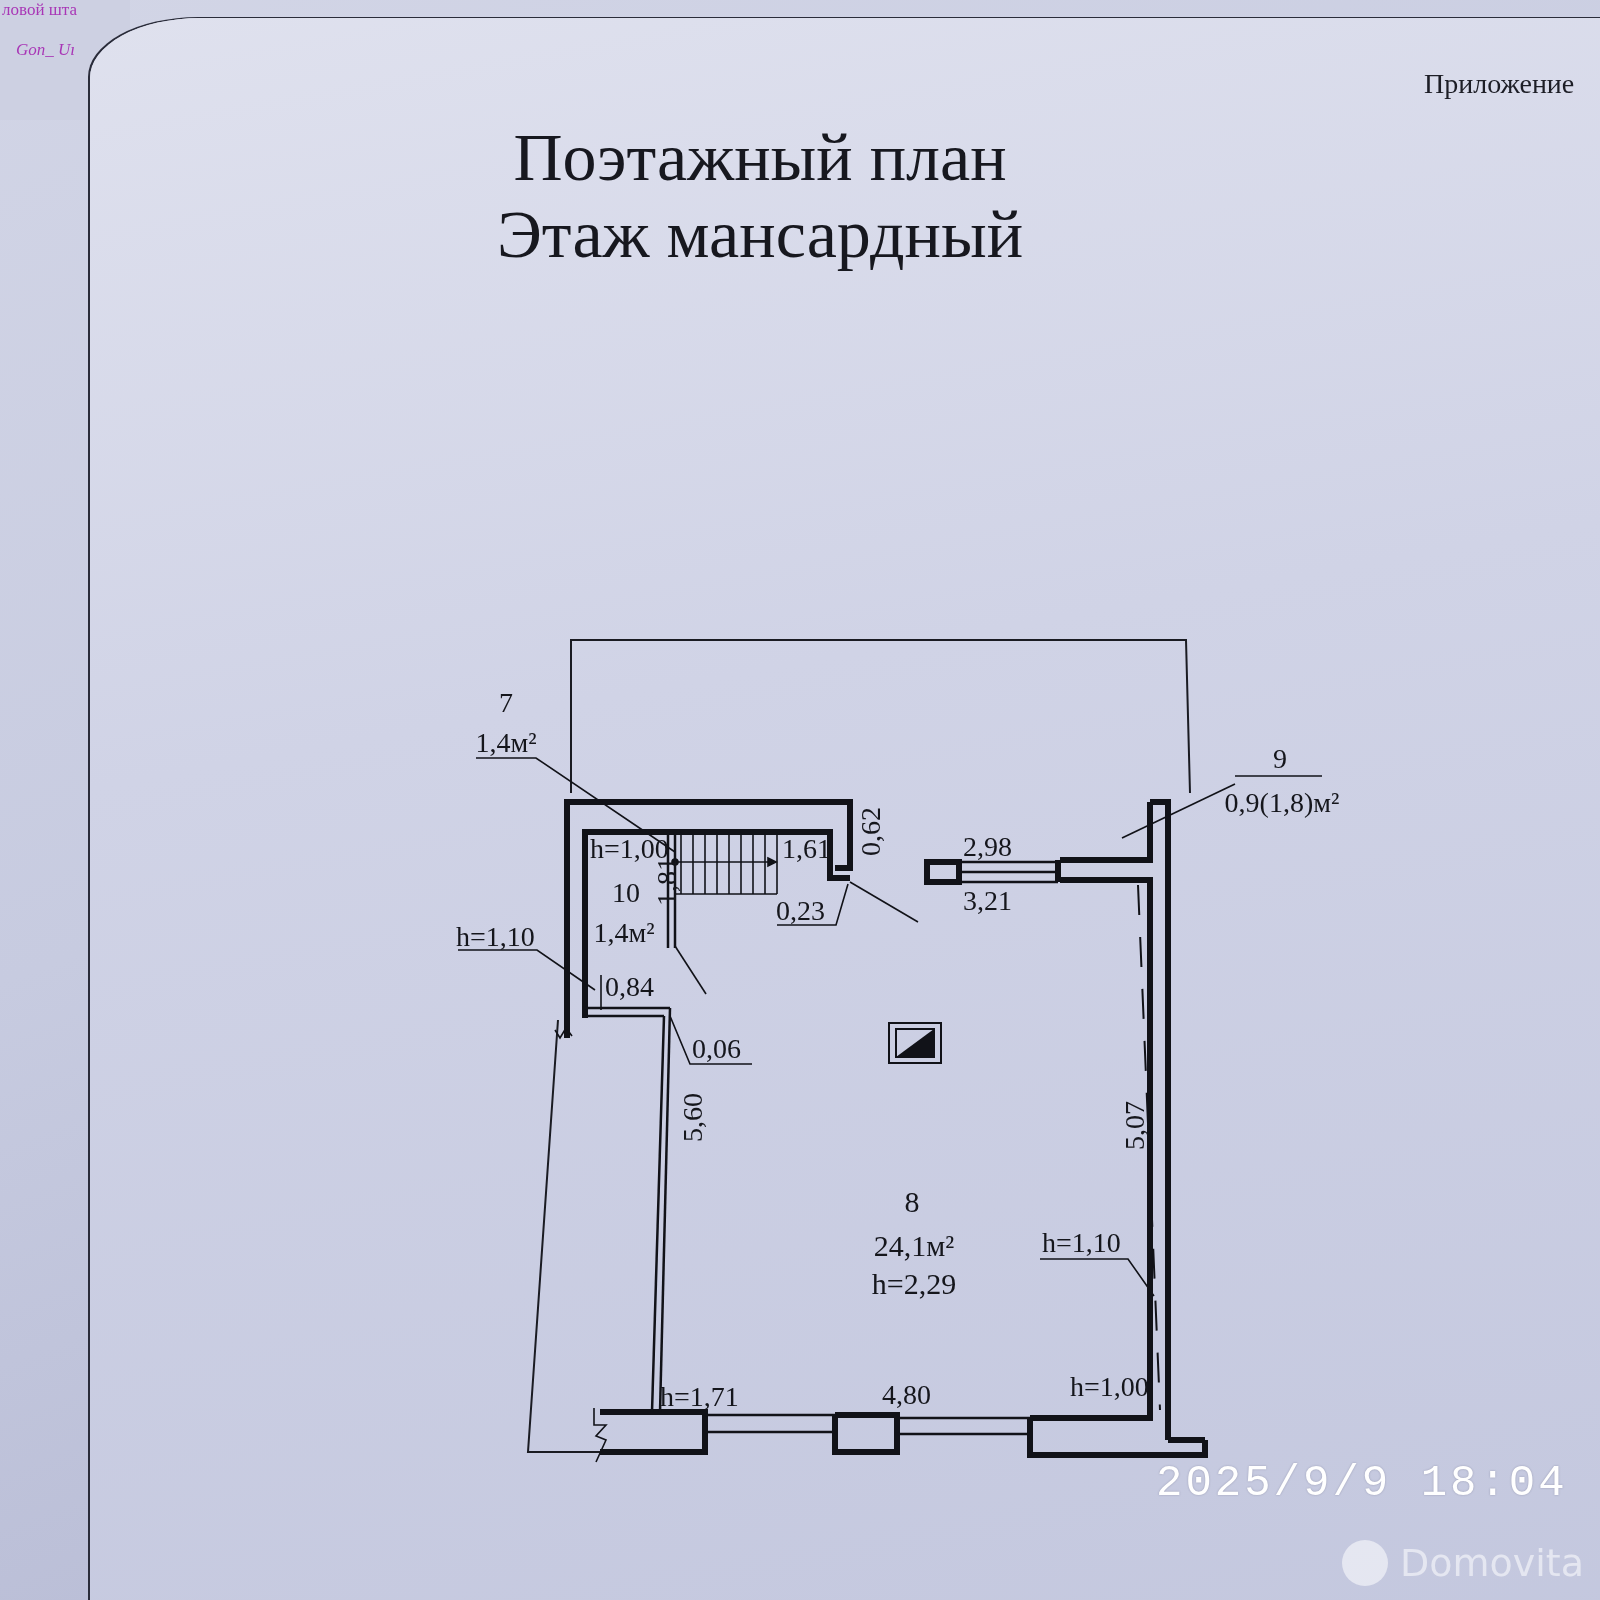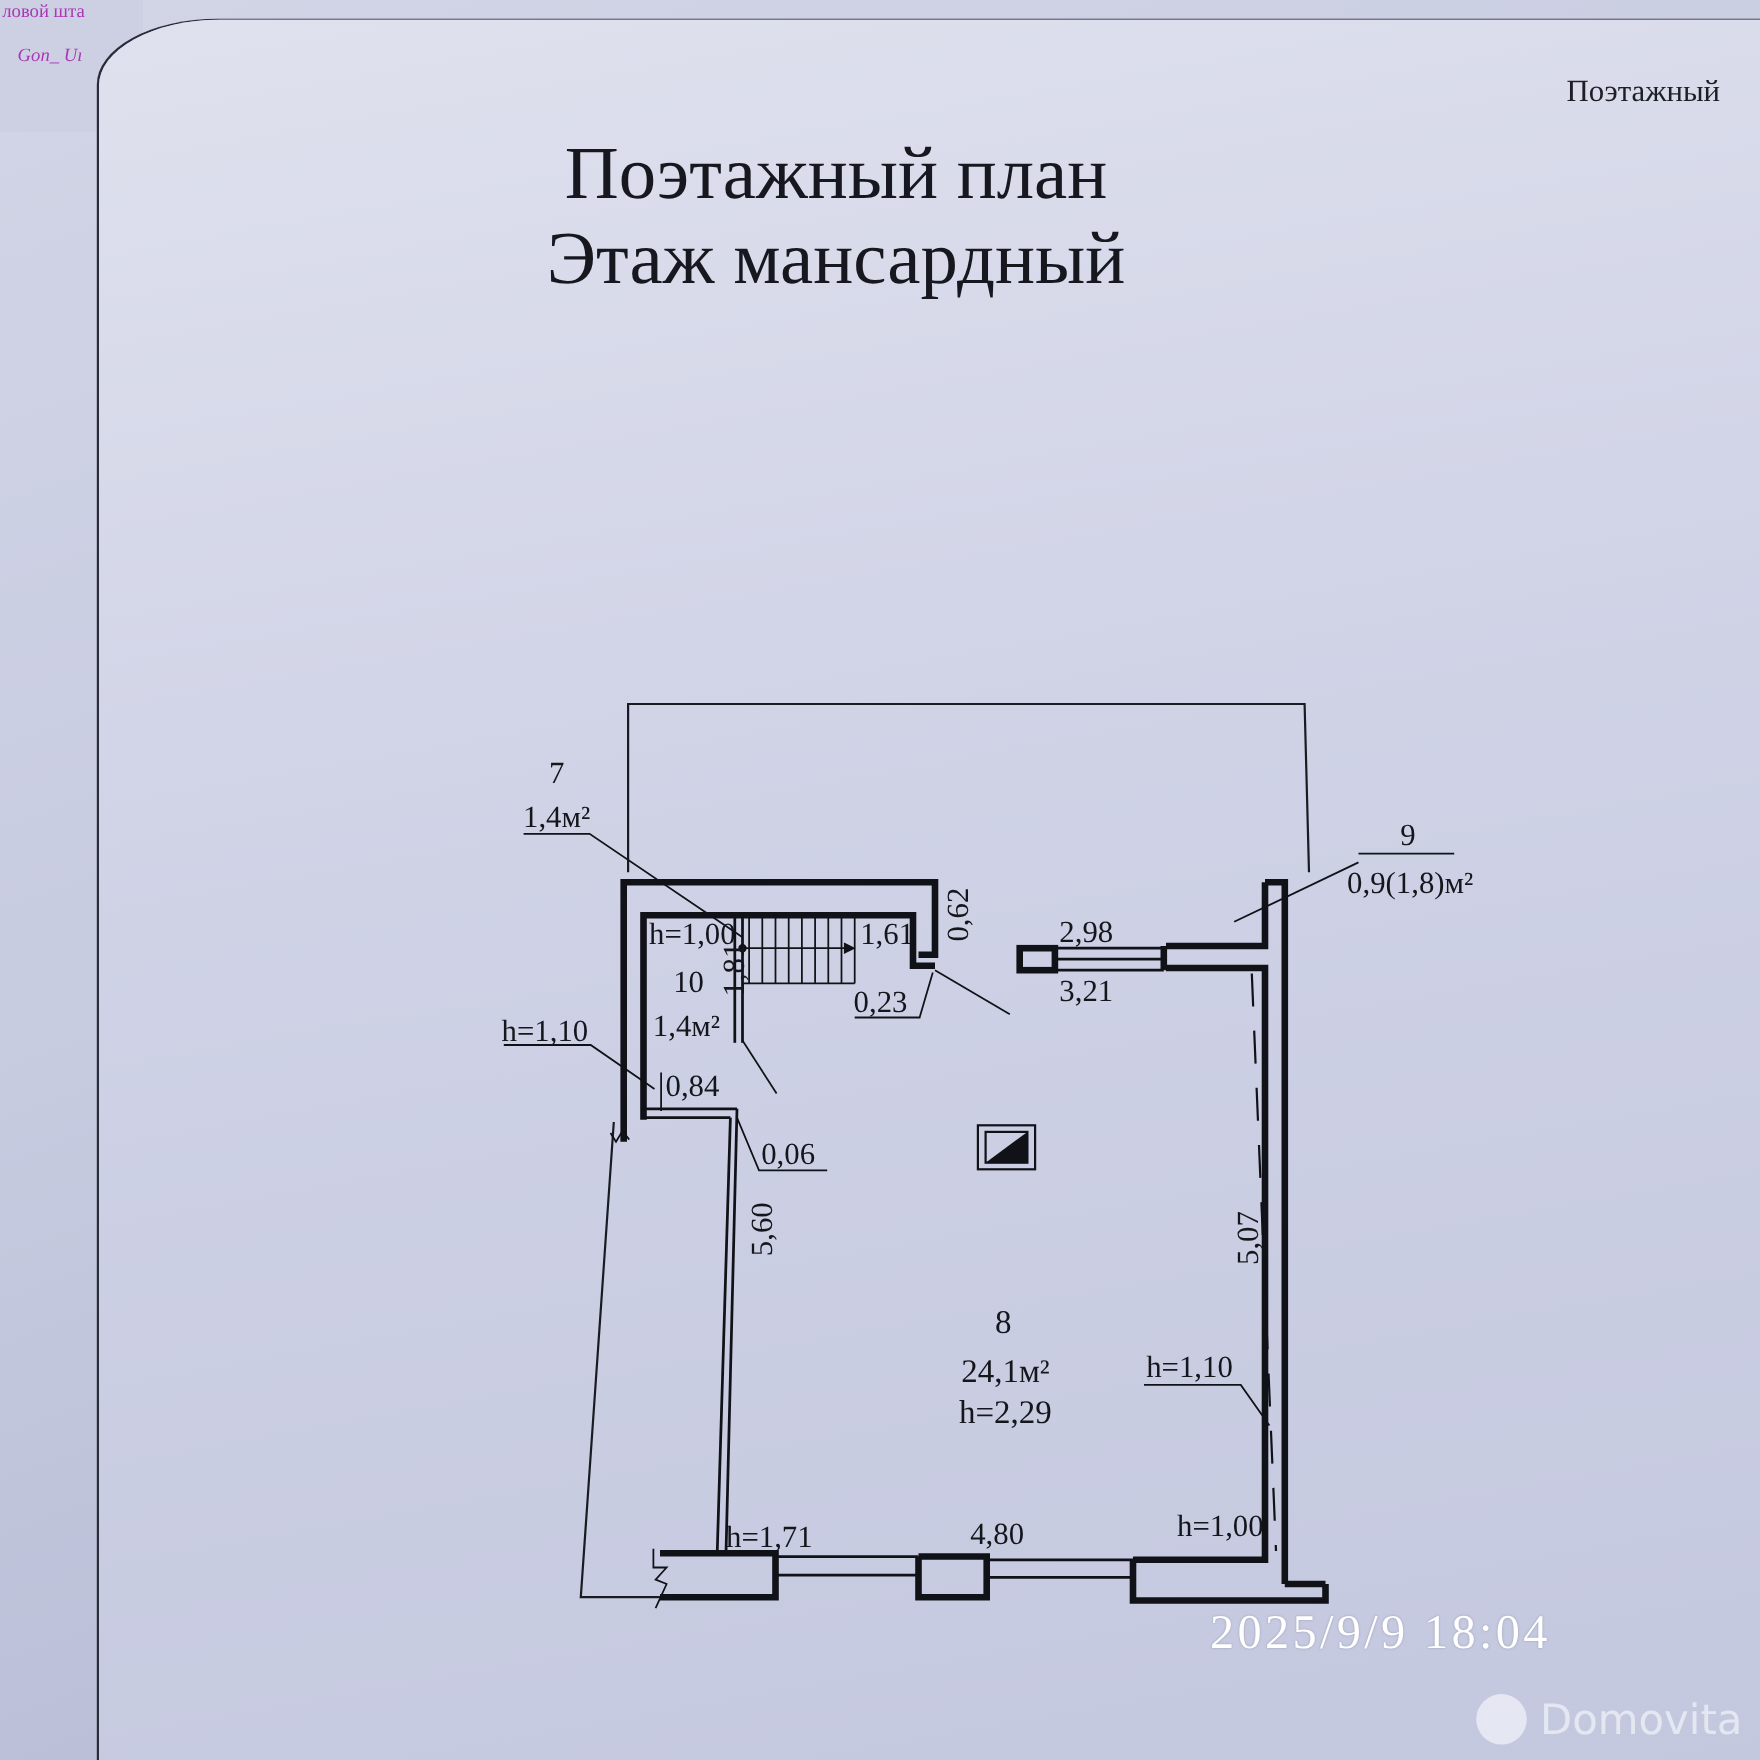--- a/index.html
+++ b/index.html
@@ -26,22 +26,22 @@
     position: absolute; left: 0; width: 1520px; text-align: center;
     color: #17181f; font-family: "Liberation Serif", serif; font-size: 68px; line-height: 1;
   }
   .appendix {
     position: absolute; left: 1424px; top: 68px; font-size: 28px; color: #1d1e26;
     white-space: nowrap;
   }
   svg.plan { position: absolute; left: 0; top: 0; }
   .plan text { font-family: "Liberation Serif", serif; fill: #15161c; }
   .stamp {
-    position: absolute; left: 1100px; top: 1458px; color: #ffffff;
-    font-family: Liberation Serif, serif; font-size: 44px; letter-spacing: 3px;
+    position: absolute; left: 1156px; top: 1458px; color: #ffffff;
+    font-family: Liberation Mono, monospace; font-size: 44px; letter-spacing: 3px;
     text-shadow: 0 0 2px rgba(60,60,90,.35);
   }
   .watermark {
     position: absolute; left: 1342px; top: 1540px; display: flex; align-items: center;
     color: rgba(255,255,255,.55); font-family: "DejaVu Sans", sans-serif; font-size: 38px;
   }
   .watermark .dot {
     width: 46px; height: 46px; border-radius: 50%; background: rgba(255,255,255,.55);
     margin-right: 12px;
   }
@@ -49,21 +49,21 @@
 </head>
 <body>
 
 <div class="under-page">
   <div class="under-text" style="left:2px;top:0px;">ловой шта</div>
   <div class="under-text" style="left:4px;top:40px;font-style:italic;margin-left:12px;">Gon_ Uı</div>
 </div>
 
 <div class="page"></div>
 
-<div class="appendix">Поэтажный</div>
+<div class="appendix">Приложение</div>
 <div class="doc-title" style="top:110px;margin-top:13px;">Поэтажный план</div>
 <div class="doc-title" style="top:200px;">Этаж мансардный</div>
 
 <svg class="plan" width="1600" height="1600" viewBox="0 0 1600 1600">
 
   <polyline points="571,793 571,640 1186,640 1190,793" fill="none" stroke="#1a1b22" stroke-width="2"></polyline>
 
   <polyline points="558,1020 528,1452 604,1452" fill="none" stroke="#1a1b22" stroke-width="2"></polyline>
 
   <g stroke="#111218" stroke-width="6" fill="none">

